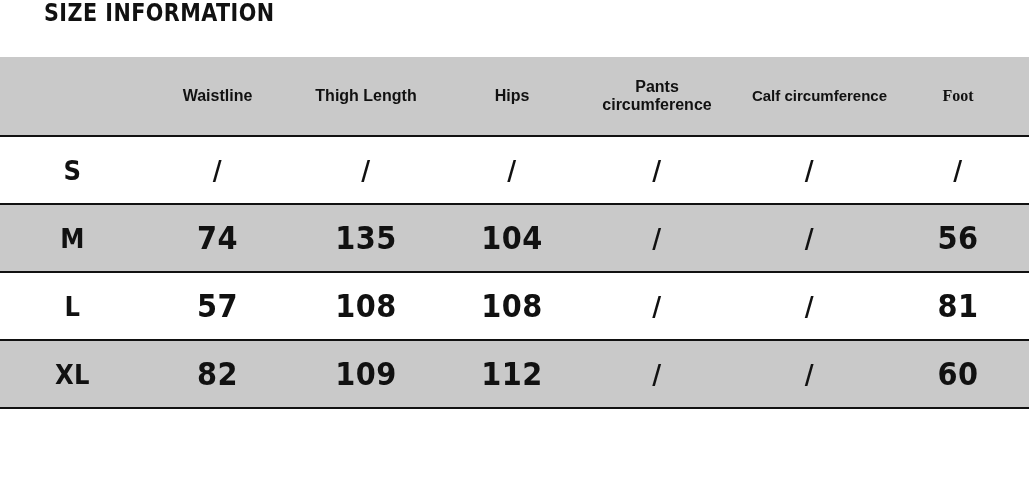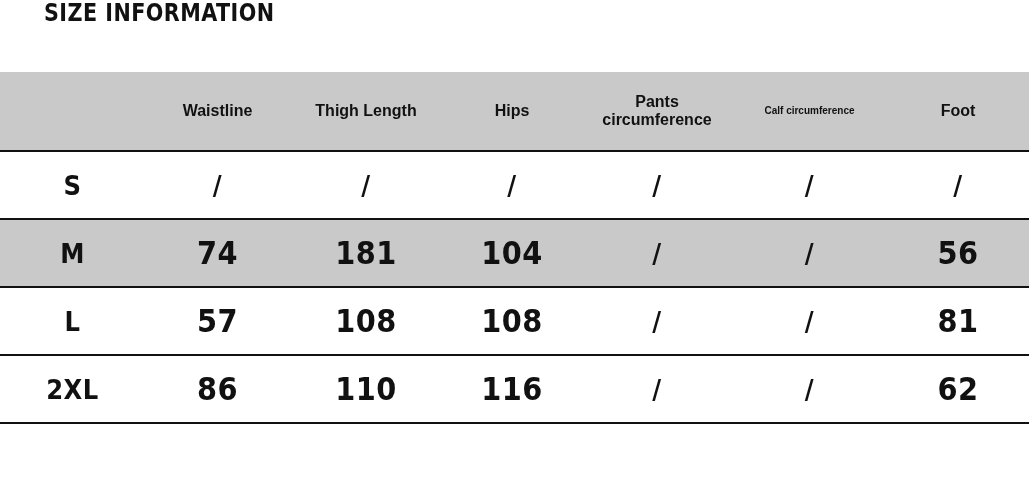--- a/index.html
+++ b/index.html
@@ -29,21 +29,21 @@
     letter-spacing: 0.5px;
     font-family: "DejaVu Sans", sans-serif;
     font-stretch: condensed;
     transform: scaleX(0.92);
     transform-origin: left top;
     color: #111111;
   }
   .table-wrap {
     position: absolute;
     left: 0;
-    top: 72px;
+    top: 57px;
     width: 1029px;
   }
   table.size-table {
     width: 1029px;
     border-collapse: collapse;
     table-layout: fixed;
   }
   table.size-table th,
   table.size-table td {
     padding: 0;
@@ -57,21 +57,22 @@
   thead th {
     height: 78px;
     font-size: 16px;
     font-weight: bold;
     color: #111111;
     font-family: "Liberation Sans", sans-serif;
     line-height: 1.12;
     padding: 0 4px;
   }
   thead th.small {
-    font-size: 10px;
+    font-size: 15px;
+    text-align: right;
   }
   thead th.corner {
     width: 145px;
   }
   tbody tr {
     height: 68px;
   }
   tbody tr.shade {
     background: #c9c9c9;
   }
@@ -94,21 +95,21 @@
   }
   .row-rule {
     border-bottom: 2px solid #111111;
   }
   .col-s { width: 145px; }
   .col-waist { width: 145px; }
   .col-len { width: 152px; }
   .col-hips { width: 140px; }
   .col-thigh { width: 150px; }
   .col-calf { width: 155px; }
-  .col-foot { width: 142px; }
+  .col-foot { width: 142px; font-family: Liberation Serif, serif; }
 </style>
 </head>
 <body>
 
 <div class="page">
 
   <div class="title">SIZE INFORMATION</div>
 
   <div class="table-wrap">
     <table class="size-table">
@@ -129,41 +130,41 @@
           <td class="slash">/</td>
           <td class="slash">/</td>
           <td class="slash">/</td>
           <td class="slash">/</td>
           <td class="slash">/</td>
           <td class="slash">/</td>
         </tr>
         <tr class="shade row-rule">
           <td class="size-label">M</td>
           <td>74</td>
-          <td>181</td>
+          <td>135</td>
           <td>104</td>
           <td class="slash">/</td>
           <td class="slash">/</td>
           <td>56</td>
         </tr>
         <tr class="plain row-rule">
           <td class="size-label">L</td>
           <td>57</td>
           <td>108</td>
           <td>108</td>
           <td class="slash">/</td>
           <td class="slash">/</td>
           <td>81</td>
         </tr>
-        <tr class="plain row-rule">
-          <td class="size-label">2XL</td>
-          <td>86</td>
-          <td>110</td>
-          <td>116</td>
+        <tr class="shade row-rule">
+          <td class="size-label">XL</td>
+          <td>82</td>
+          <td>109</td>
+          <td>112</td>
           <td class="slash">/</td>
           <td class="slash">/</td>
-          <td>62</td>
+          <td>60</td>
         </tr>
       </tbody>
     </table>
   </div>
 
 </div>
 
 </body></html>

